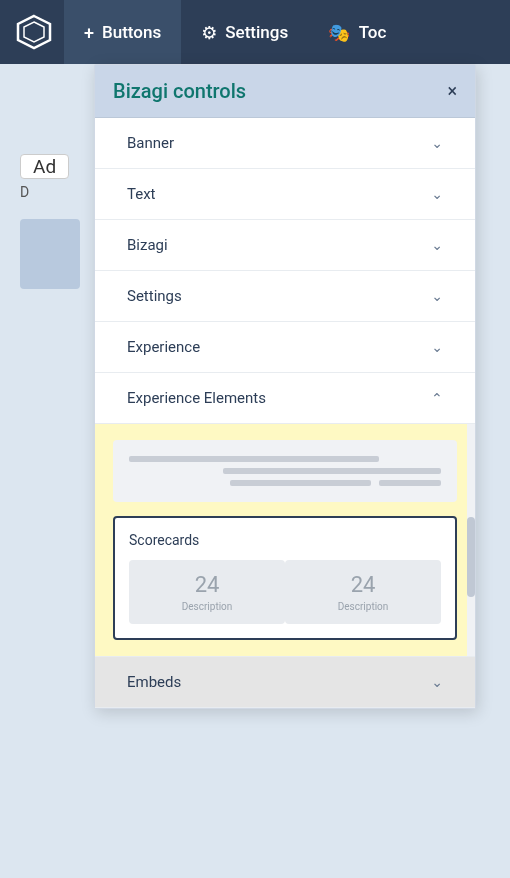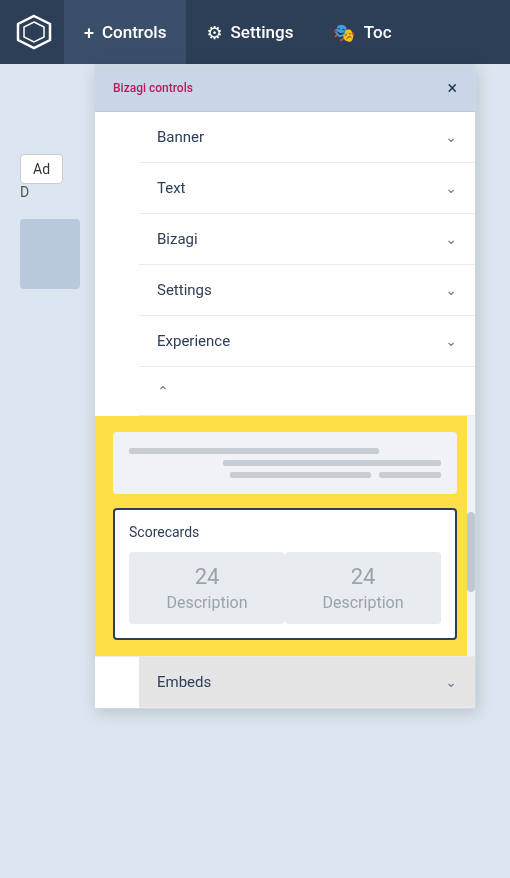--- a/index.html
+++ b/index.html
@@ -66,22 +66,22 @@
       bottom: 0;
       background: #dce6f0;
       padding: 20px;
     }
 
     
     .bg-button {
       background: white;
       border: 1px solid #ccc;
       border-radius: 4px;
-      padding: 6px 12px;
-      font-size: 14px;
+      padding: 0 12px;
+      font-size: 19px;
       color: #333;
       display: inline-block;
       position: absolute;
       top: 90px;
       left: 20px;
     }
 
     .bg-label {
       position: absolute;
       top: 120px;
@@ -117,42 +117,41 @@
     .panel-header {
       display: flex;
       align-items: center;
       justify-content: space-between;
       background: #c9d6e8;
       padding: 14px 18px;
       border-bottom: 1px solid #bbc8d8;
     }
 
     .panel-title {
-      font-size: 12px;
+      font-size: 20px;
       font-weight: 500;
-      color: #be185d;
+      color: #0f766e;
     }
 
     .panel-close {
       font-size: 18px;
       color: #2d3e57;
       cursor: pointer;
       line-height: 1;
     }
 
     
     .accordion-item {
       display: flex;
       align-items: center;
       justify-content: space-between;
-      padding: 16px 18px;
+      padding: 16px 32px;
       border-bottom: 1px solid #e8ecf0;
       cursor: pointer;
       background: white;
-      margin-left: 44px;
     }
 
     .accordion-label {
       font-size: 15px;
       color: #2d3e57;
     }
 
     .accordion-chevron {
       font-size: 14px;
       color: #6b7c93;
@@ -163,21 +162,21 @@
       background: white;
       border-bottom: 1px solid #e8ecf0;
     }
 
     .accordion-item.expanded .accordion-chevron {
       transform: rotate(180deg);
     }
 
     
     .expanded-content {
-      background: #fde047;
+      background: #fef9c3;
       padding: 16px 18px;
       border-bottom: 1px solid #e8ecf0;
     }
 
     
     .preview-widget {
       background: #f0f2f5;
       border-radius: 4px;
       padding: 16px;
       display: flex;
@@ -226,21 +225,21 @@
       gap: 4px;
     }
 
     .scorecard-number {
       font-size: 22px;
       color: #9aa3ad;
       font-weight: 400;
     }
 
     .scorecard-desc {
-      font-size: 16px;
+      font-size: 10px;
       color: #9aa3ad;
     }
 
     
     .scroll-track {
       position: absolute;
       right: 0;
       top: 0;
       bottom: 0;
       width: 8px;
@@ -267,21 +266,21 @@
 
 <div class="top-nav">
   <div class="nav-logo">
     <svg viewBox="0 0 36 36" fill="none">
       <polygon points="18,2 34,10 34,26 18,34 2,26 2,10" stroke="white" stroke-width="2.5" fill="none"></polygon>
       <polygon points="18,8 28,13 28,23 18,28 8,23 8,13" stroke="white" stroke-width="1.5" fill="none"></polygon>
     </svg>
   </div>
   <div class="nav-item active">
     <span class="nav-icon">+</span>
-    <span>Controls</span>
+    <span>Buttons</span>
   </div>
   <div class="nav-item">
     <span class="nav-icon">⚙</span>
     <span>Settings</span>
   </div>
   <div class="nav-item">
     <span class="nav-icon">🎭</span>
     <span>Toc</span>
   </div>
 </div>
@@ -318,20 +317,21 @@
     <span class="accordion-label">Settings</span>
     <span class="accordion-chevron">⌄</span>
   </div>
 
   <div class="accordion-item">
     <span class="accordion-label">Experience</span>
     <span class="accordion-chevron">⌄</span>
   </div>
 
   <div class="accordion-item expanded">
+    <span class="accordion-label">Experience Elements</span>
     <span class="accordion-chevron" style="transform:rotate(180deg);">⌄</span>
   </div>
 
   <div class="expanded-content" style="position:relative;">
 
     <div class="preview-widget">
       <div class="preview-line l1"></div>
       <div class="preview-line" style="width:70%;height:6px;background:#c8cdd5;border-radius:2px;"></div>
       <div style="display:flex;gap:8px;align-self:flex-end;width:100%;justify-content:flex-end;">
         <div style="width:45%;height:6px;background:#c8cdd5;border-radius:2px;"></div>

